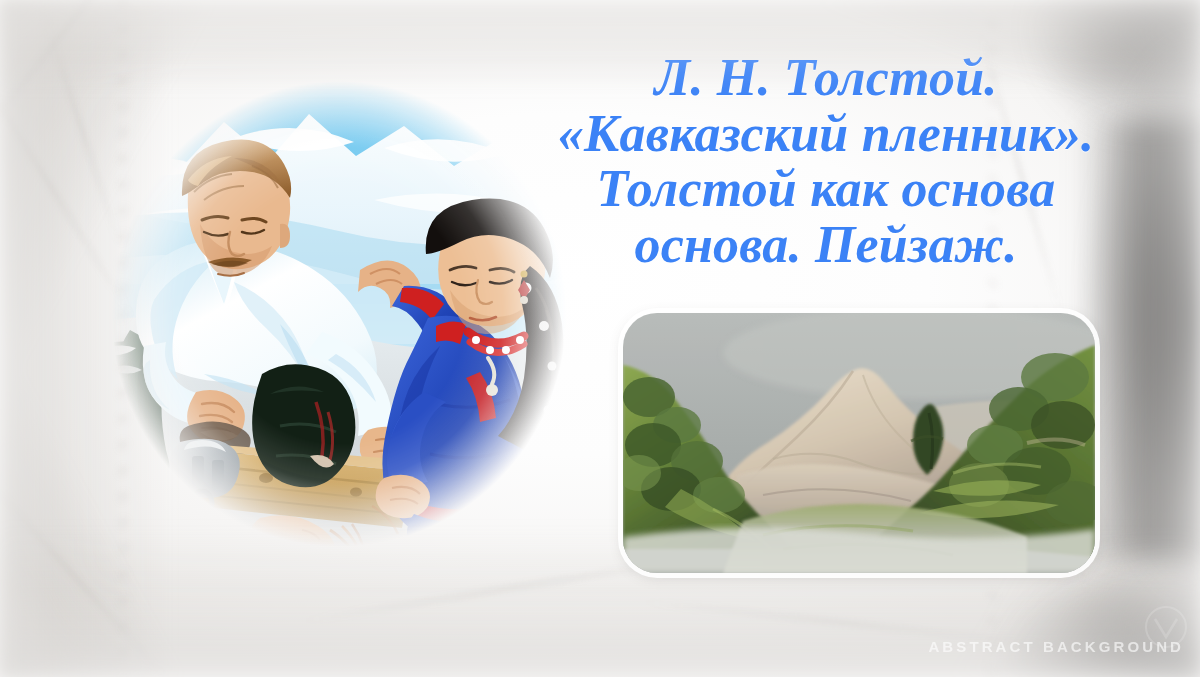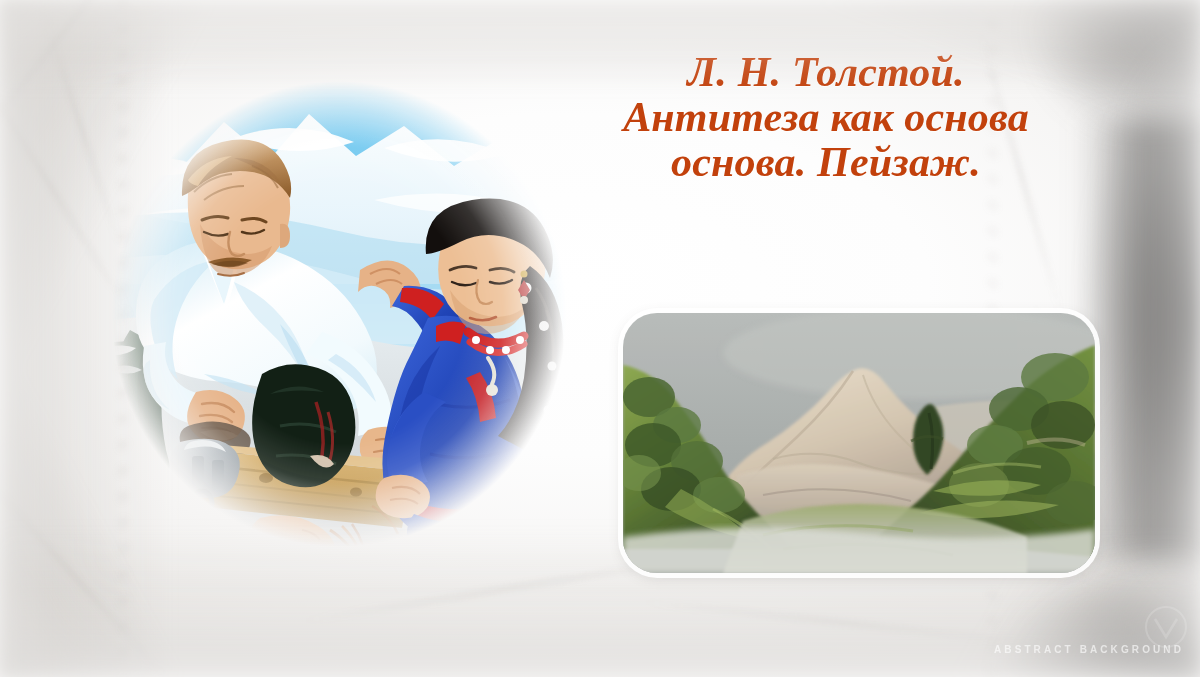--- a/index.html
+++ b/index.html
@@ -109,32 +109,32 @@
     box-shadow:0 0 0 5px rgba(255,255,255,.92), 0 3px 14px rgba(90,86,82,.22);
   }
   .photo svg{display:block;width:100%;height:100%;}
 
   
   .title{
     position:absolute;left:548px;top:50px;width:556px;
     text-align:center;
     font-family:"Liberation Serif", "DejaVu Serif", serif;
     font-weight:bold;font-style:italic;
-    font-size:42px;line-height:1.07;
-    color:#c2410c;
+    font-size:52px;line-height:1.07;
+    color:#3b82f6;
     letter-spacing:.2px;
     text-shadow:0 1px 0 rgba(255,255,255,.75);
   }
   .title .ln{display:block;white-space:nowrap;}
 
   
   .watermark{
     position:absolute;right:16px;bottom:22px;
     font-family:"Liberation Sans", sans-serif;
-    font-size:10px;font-weight:bold;letter-spacing:3.1px;
+    font-size:15px;font-weight:bold;letter-spacing:3.1px;
     color:rgba(255,255,255,.62);
     text-transform:uppercase;
     user-select:none;
   }
   .wm-mark{
     position:absolute;right:12px;bottom:28px;
     width:44px;height:44px;opacity:.16;
   }
 </style>
 </head>
@@ -568,21 +568,22 @@
       <path d="M160,236 q90,-12 170,6" stroke="#a9b387" stroke-width="3" fill="none" opacity=".45"></path>
 
       <path d="M0,224 q120,-16 236,-4 q120,12 236,-4 L472,260 L0,260 Z" fill="#d9dbd3" opacity=".85" filter="url(#softer)"></path>
 
       <rect x="0" y="0" width="472" height="260" fill="#ffffff" opacity=".04"></rect>
     </svg>
   </div>
 
   <div class="title">
     <span class="ln">Л. Н. Толстой.</span>
-    <span class="ln">Антитеза как основа</span>
+    <span class="ln">«Кавказский пленник».</span>
+    <span class="ln">Толстой как основа</span>
     <span class="ln">основа. Пейзаж.</span>
   </div>
 
   <svg class="wm-mark" viewBox="0 0 44 44">
     <circle cx="22" cy="22" r="20" fill="none" stroke="#ffffff" stroke-width="2"></circle>
     <path d="M11,14 L22,32 L33,14" fill="none" stroke="#ffffff" stroke-width="2.5"></path>
   </svg>
   <div class="watermark">ABSTRACT BACKGROUND</div>
 
   <div class="inner-glow"></div>

